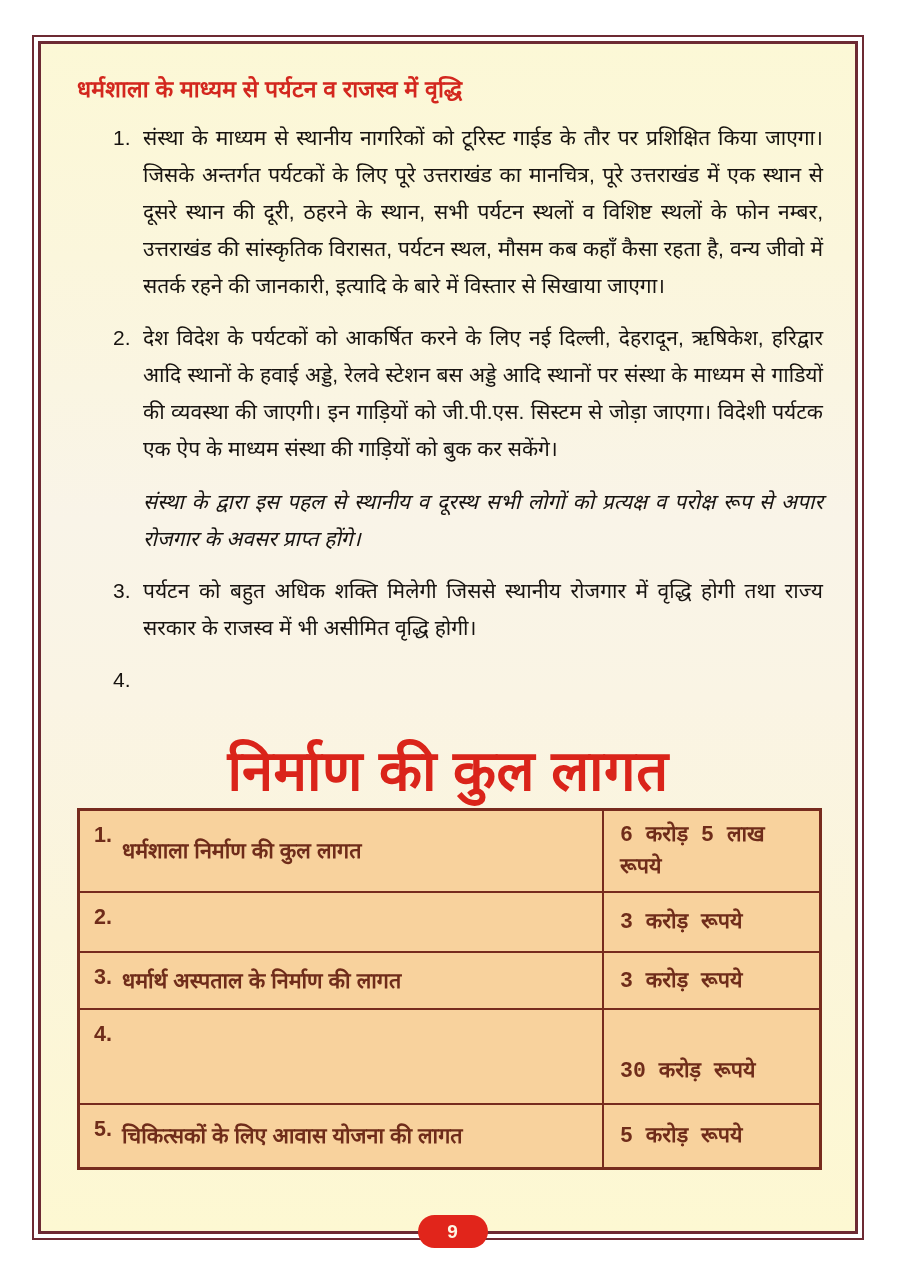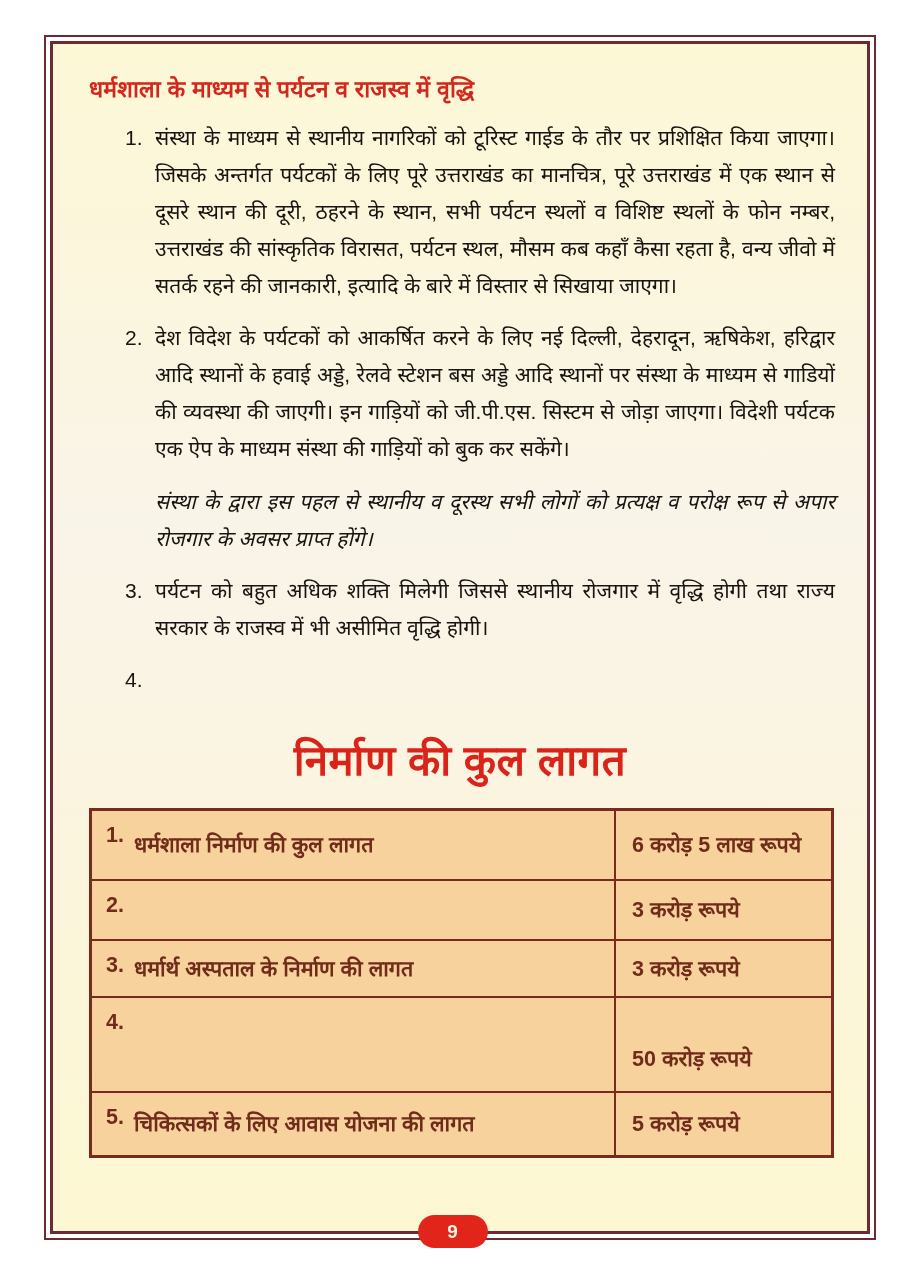--- a/index.html
+++ b/index.html
@@ -12,21 +12,20 @@
   }
 
   
   .frame-outer {
     position: absolute;
     left: 32px; top: 35px;
     width: 832px; height: 1205px;
     border: 2px solid #6d2a33;
     padding: 4px;
     background: #ffffff;
-    margin-left: 12px;
   }
   .frame-inner {
     position: relative;
     width: 100%; height: 100%;
     border: 3px solid #6d2a33;
     background: linear-gradient(180deg,
       #fcf8d6 0%, #fbf6dc 18%, #f9f4e8 40%,
       #faf4e4 55%, #fbf5da 75%, #fdf8d2 100%);
   }
 
@@ -62,21 +61,21 @@
     font-style: italic;
   }
 
   
   .big-heading {
     position: absolute;
     left: 0; right: 0;
     top: 686px;
     text-align: center;
     color: #da241a;
-    font-size: 42px;
+    font-size: 56px;
     font-weight: bold;
     letter-spacing: 0.5px;
   }
   .cost-table {
     position: absolute;
     left: 36px; top: 764px;
     width: 745px;
     border: 3px solid #772b1e;
     background: #f8d29d;
   }
@@ -95,20 +94,21 @@
   }
   .item-cell {
     width: 524px;
     border-right: 2px solid #772b1e;
     padding: 8px 10px 8px 14px;
   }
   .item-cell .row-num { margin-right: 10px; flex: 0 0 auto; align-self: flex-start; }
   .value-cell {
     flex: 1;
     padding: 8px 6px 8px 16px;
+    font-family: Liberation Mono, monospace;
   }
   .row-1 { min-height: 70px; }
   .row-2 { min-height: 60px; }
   .row-3 { min-height: 57px; }
   .row-4 { min-height: 95px; }
   .row-5 { min-height: 62px; }
   .row-4 .value-cell { align-items: flex-end; padding-bottom: 16px; }
 
   
   .page-badge {
@@ -185,21 +185,21 @@
           <span class="row-num">3.</span>
           <span class="row-text">धर्मार्थ अस्पताल के निर्माण की लागत</span>
         </div>
         <div class="cell value-cell">3 करोड़ रूपये</div>
       </div>
 
       <div class="cost-row row-4">
         <div class="cell item-cell">
           <span class="row-num">4.</span>
         </div>
-        <div class="cell value-cell">50 करोड़ रूपये</div>
+        <div class="cell value-cell">30 करोड़ रूपये</div>
       </div>
 
       <div class="cost-row row-5">
         <div class="cell item-cell">
           <span class="row-num">5.</span>
           <span class="row-text">चिकित्सकों के लिए आवास योजना की लागत</span>
         </div>
         <div class="cell value-cell">5 करोड़ रूपये</div>
       </div>
 

